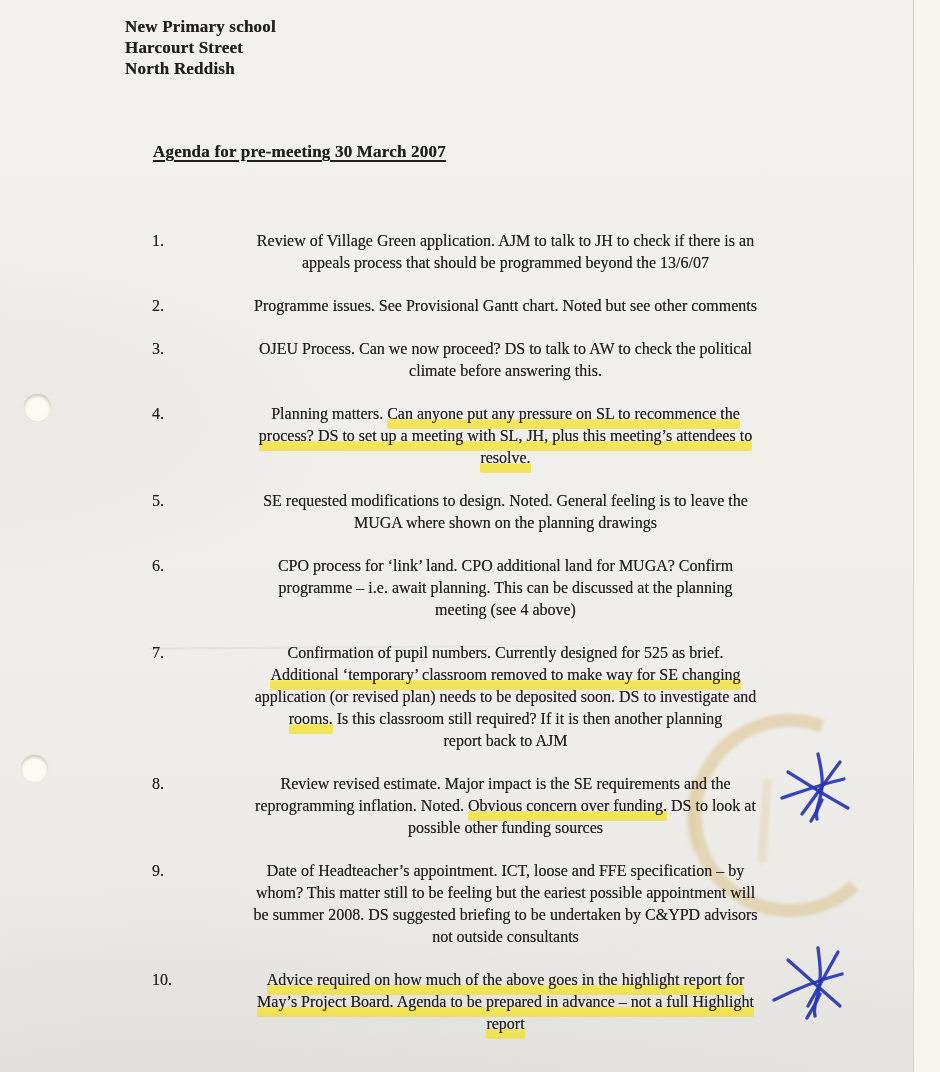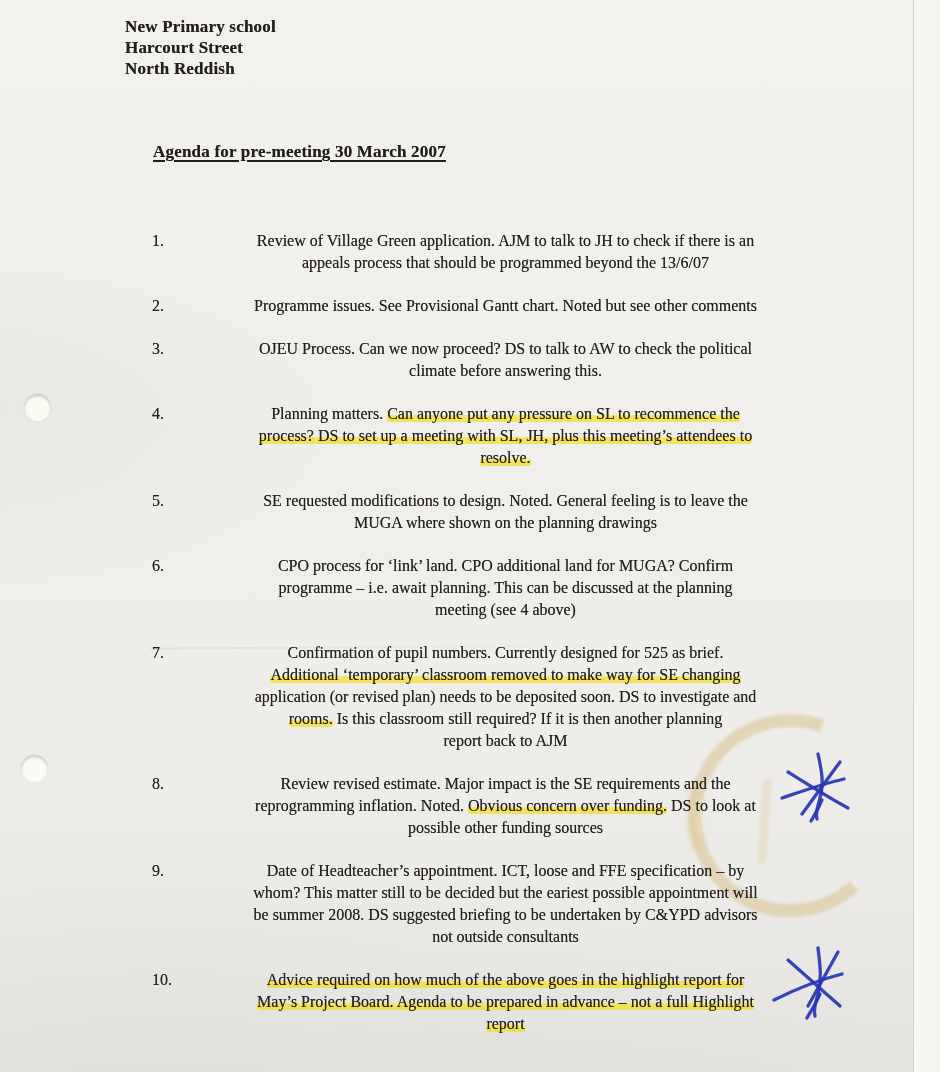--- a/index.html
+++ b/index.html
@@ -28,21 +28,21 @@
   .agenda { position:absolute; left:152px; top:230px; width:680px; font-size:16px; }
   .item { display:flex; margin-bottom:21px; }
   .num { flex:0 0 27px; line-height:22px; text-shadow:0 0 .5px rgba(25,22,20,.6); }
   .body { flex:1;text-align:center; }
   .line { line-height:22px; white-space:nowrap; text-shadow:0 0 .5px rgba(25,22,20,.6); }
   .hl {
     background-image:linear-gradient(to bottom,
       rgba(246,229,43,0) 56%,
       rgba(246,229,43,.80) 63%,
       rgba(240,220,44,.70) 100%);
-    padding-bottom:0;
+    padding-bottom:7px;
     border-radius:2px;
   }
   .hole {
     position:absolute; width:27px; height:27px; border-radius:50%;
     background:#fbfaf3;
     box-shadow: inset 0 2px 3px rgba(110,108,100,.35), inset 0 -1px 1px rgba(255,255,255,.9), 0 0 1px rgba(140,138,130,.4);
   }
   .hole-1 { left:24px; top:394px; }
   .hole-2 { left:21px; top:755px; }
   .stain-svg { position:absolute; filter:blur(1.4px); }
@@ -143,21 +143,21 @@
         <div class="body">
           <div class="line"><span>Review revised estimate. Major impact is the SE requirements and the</span></div>
           <div class="line"><span>reprogramming inflation. Noted. </span><span class="hl">Obvious concern over funding.</span><span> DS to look at</span></div>
           <div class="line"><span>possible other funding sources</span></div>
         </div>
       </div>
       <div class="item">
         <div class="num">9.</div>
         <div class="body">
           <div class="line"><span>Date of Headteacher’s appointment. ICT, loose and FFE specification – by</span></div>
-          <div class="line"><span>whom? This matter still to be decided but the eariest possible appointment will</span></div>
+          <div class="line"><span>whom? This matter still to be feeling but the eariest possible appointment will</span></div>
           <div class="line"><span>be summer 2008. DS suggested briefing to be undertaken by C&amp;YPD advisors</span></div>
           <div class="line"><span>not outside consultants</span></div>
         </div>
       </div>
       <div class="item">
         <div class="num">10.</div>
         <div class="body">
           <div class="line"><span class="hl">Advice required on how much of the above goes in the highlight report for</span></div>
           <div class="line"><span class="hl">May’s Project Board. Agenda to be prepared in advance – not a full Highlight</span></div>
           <div class="line"><span class="hl">report</span></div>

